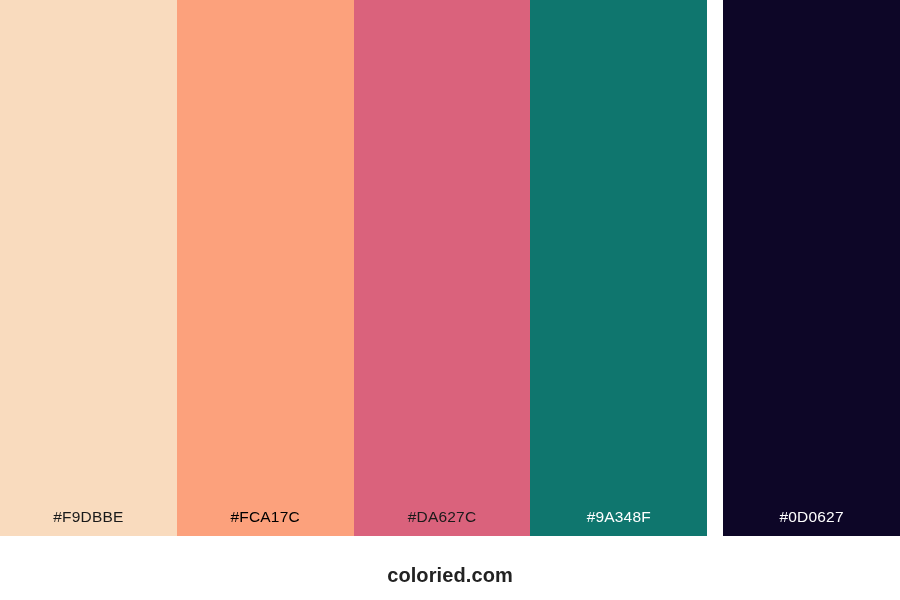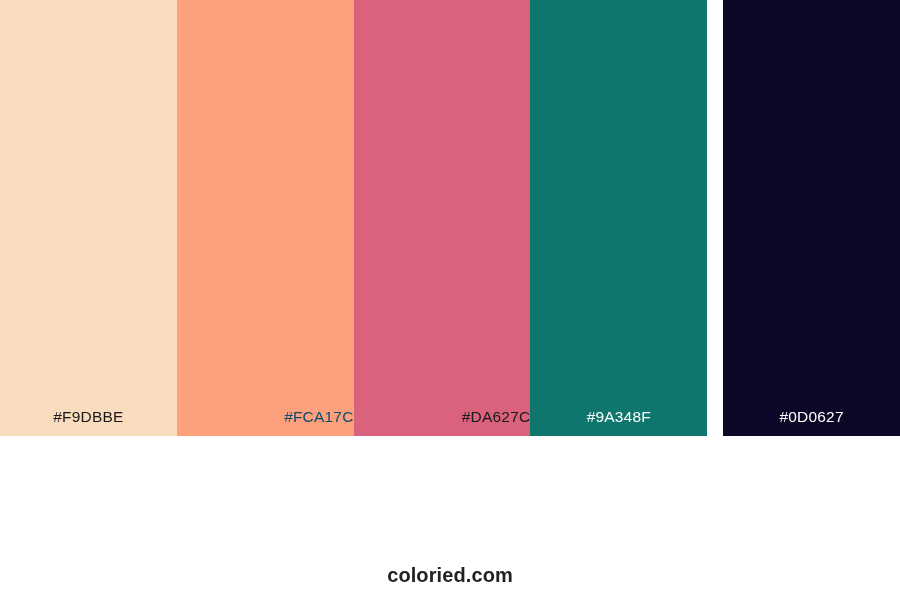--- a/index.html
+++ b/index.html
@@ -26,21 +26,21 @@
 
   #swatch-strip {
     width: 900px;
     height: 550px;
     display: flex;
     flex-direction: row;
   }
 
   .swatch {
     width: 180px;
-    height: 436px;
+    height: 536px;
     position: relative;
     display: flex;
     align-items: flex-end;
     justify-content: center;
   }
 
   .swatch-label {
     font-family: "Liberation Sans", sans-serif;
     font-size: 15.5px;
     line-height: 1;
@@ -73,25 +73,25 @@
 
 <div id="palette-page">
 
   <div id="swatch-strip">
 
     <div class="swatch" style="background-color: rgb(249, 219, 190);">
       <span class="swatch-label" style="color: rgb(26, 26, 26);">#F9DBBE</span>
     </div>
 
     <div class="swatch" style="background-color: rgb(252, 161, 124);">
-      <span class="swatch-label" style="color: #0c4a6e; text-align: right;">#FCA17C</span>
+      <span class="swatch-label" style="color: #000000;">#FCA17C</span>
     </div>
 
     <div class="swatch" style="background-color: rgb(218, 98, 124);">
-      <span class="swatch-label" style="color: rgb(26, 26, 26); text-align: right;">#DA627C</span>
+      <span class="swatch-label" style="color: rgb(26, 26, 26);">#DA627C</span>
     </div>
 
     <div class="swatch" style="background-color: #0f766e;">
       <span class="swatch-label" style="color: rgb(255, 255, 255);">#9A348F</span>
     </div>
 
     <div class="swatch" style="background-color: rgb(13, 6, 39); margin-left: 16px;">
       <span class="swatch-label" style="color: rgb(255, 255, 255);">#0D0627</span>
     </div>
 

